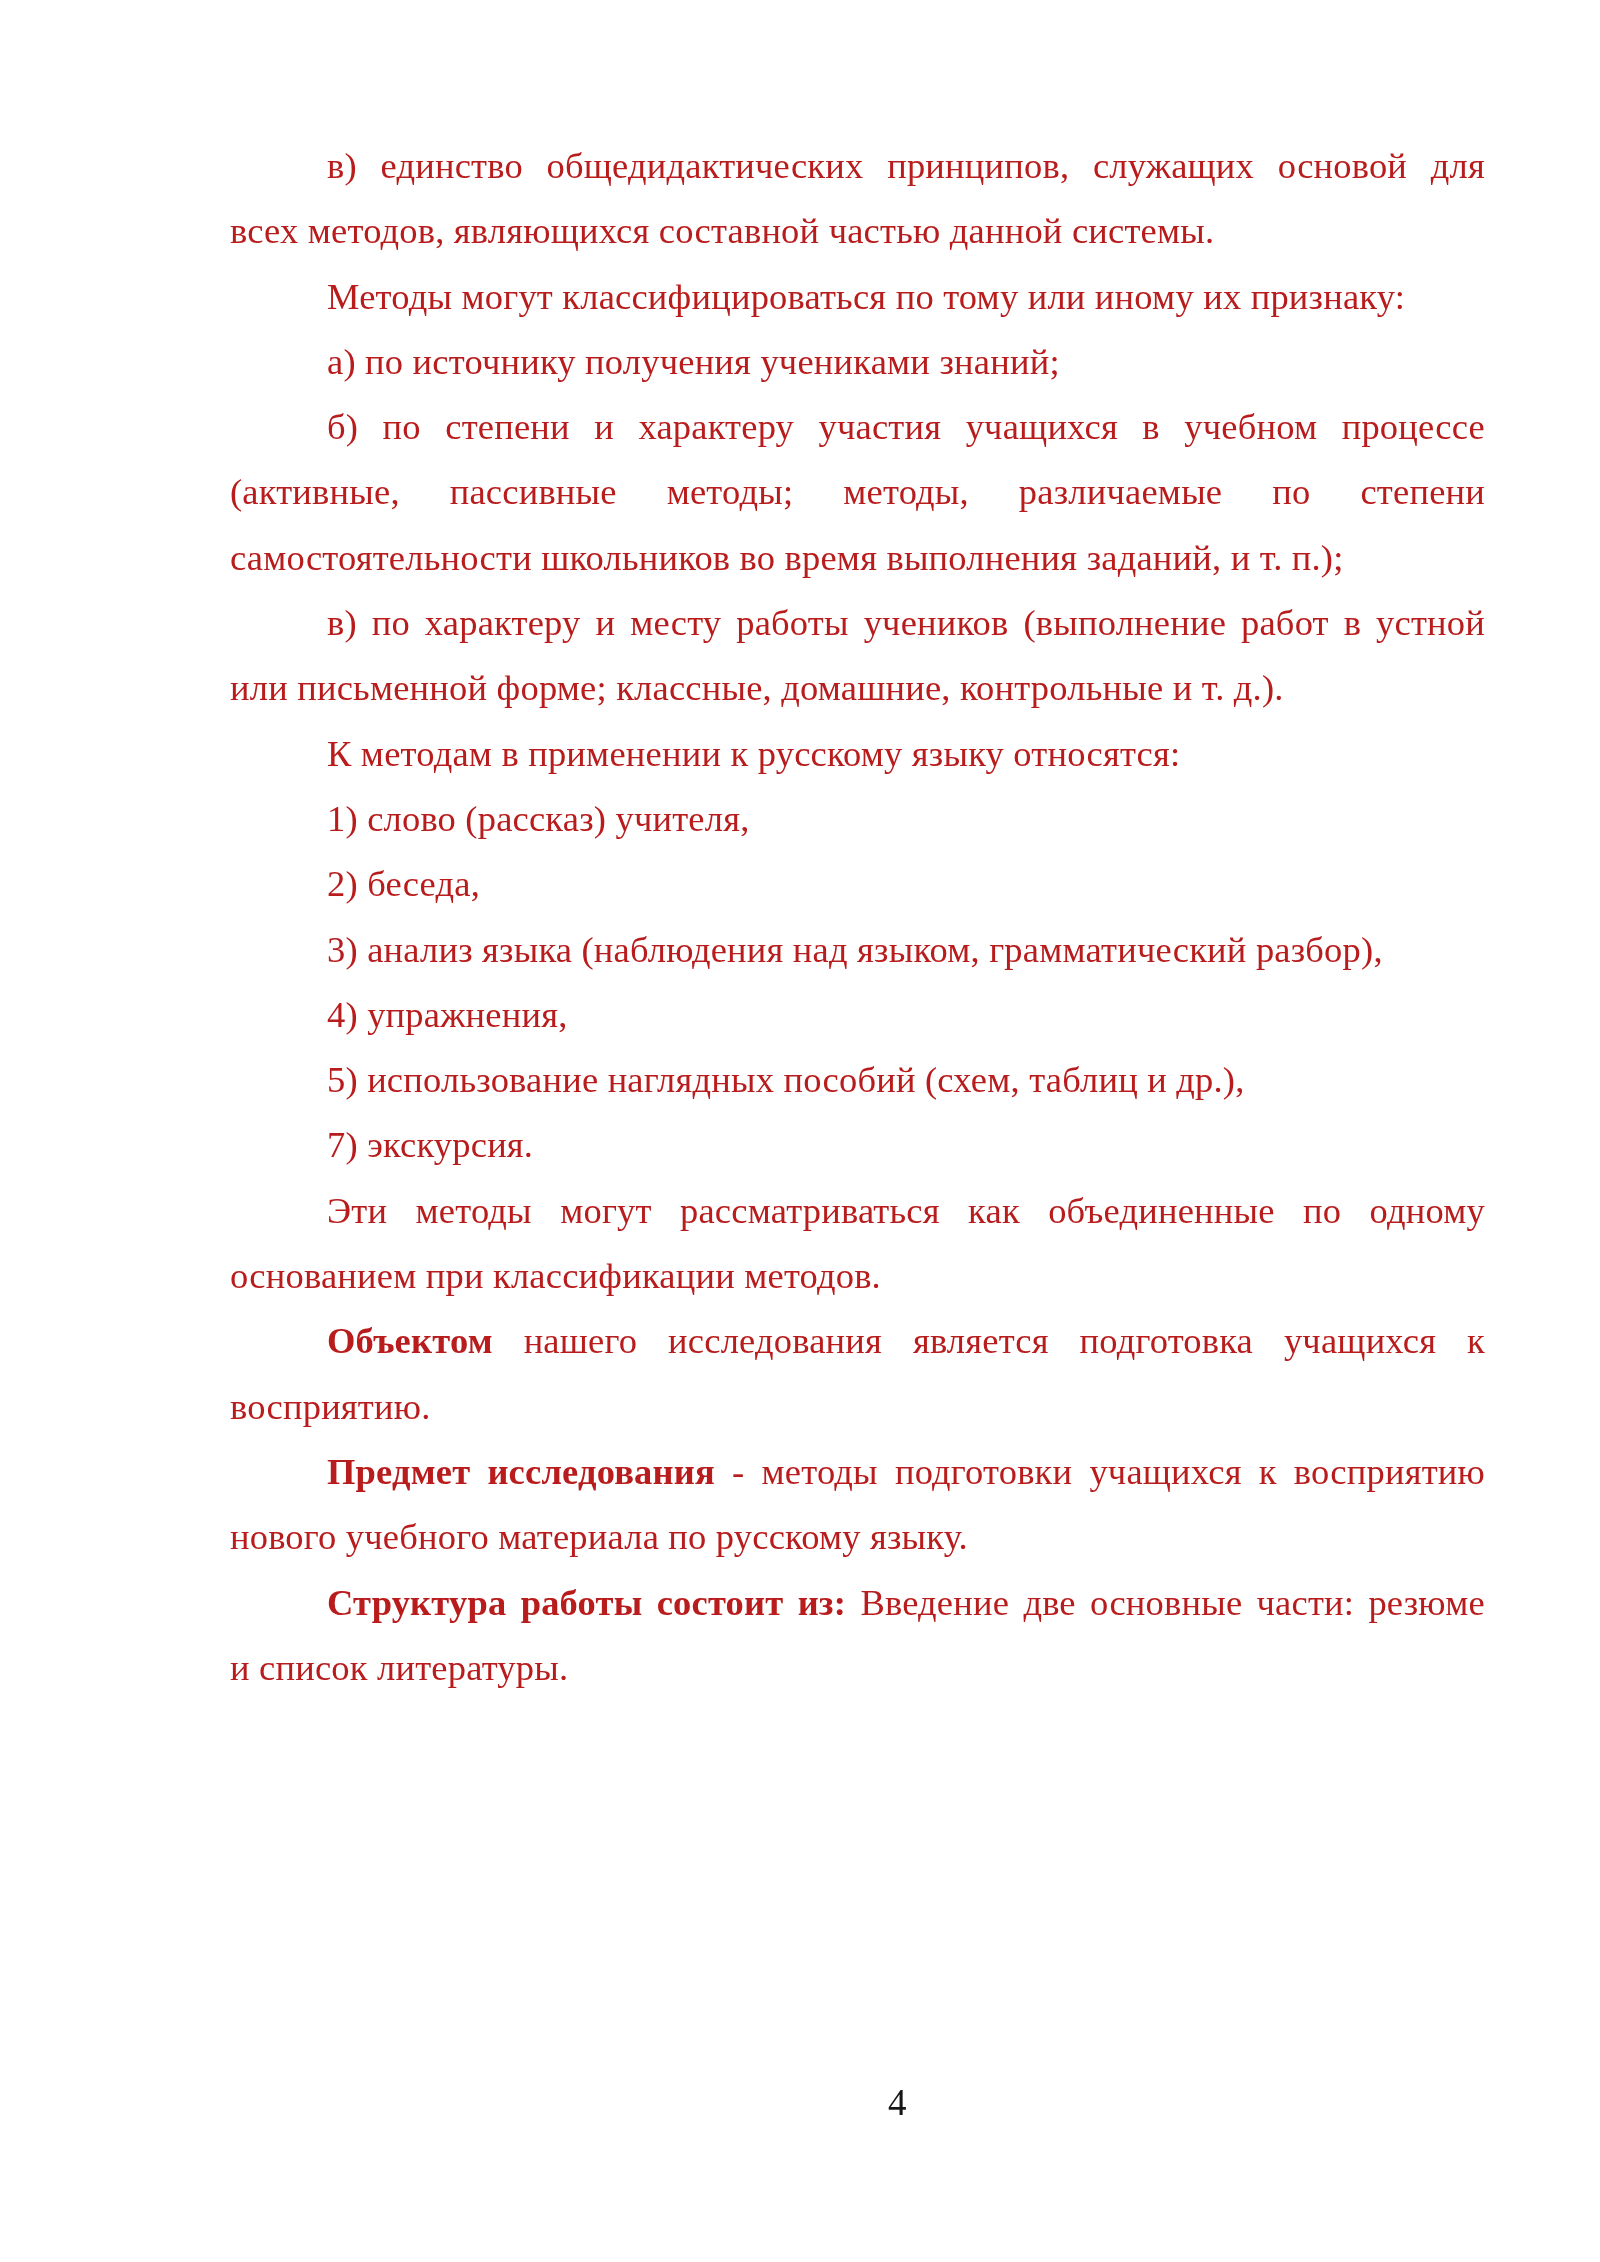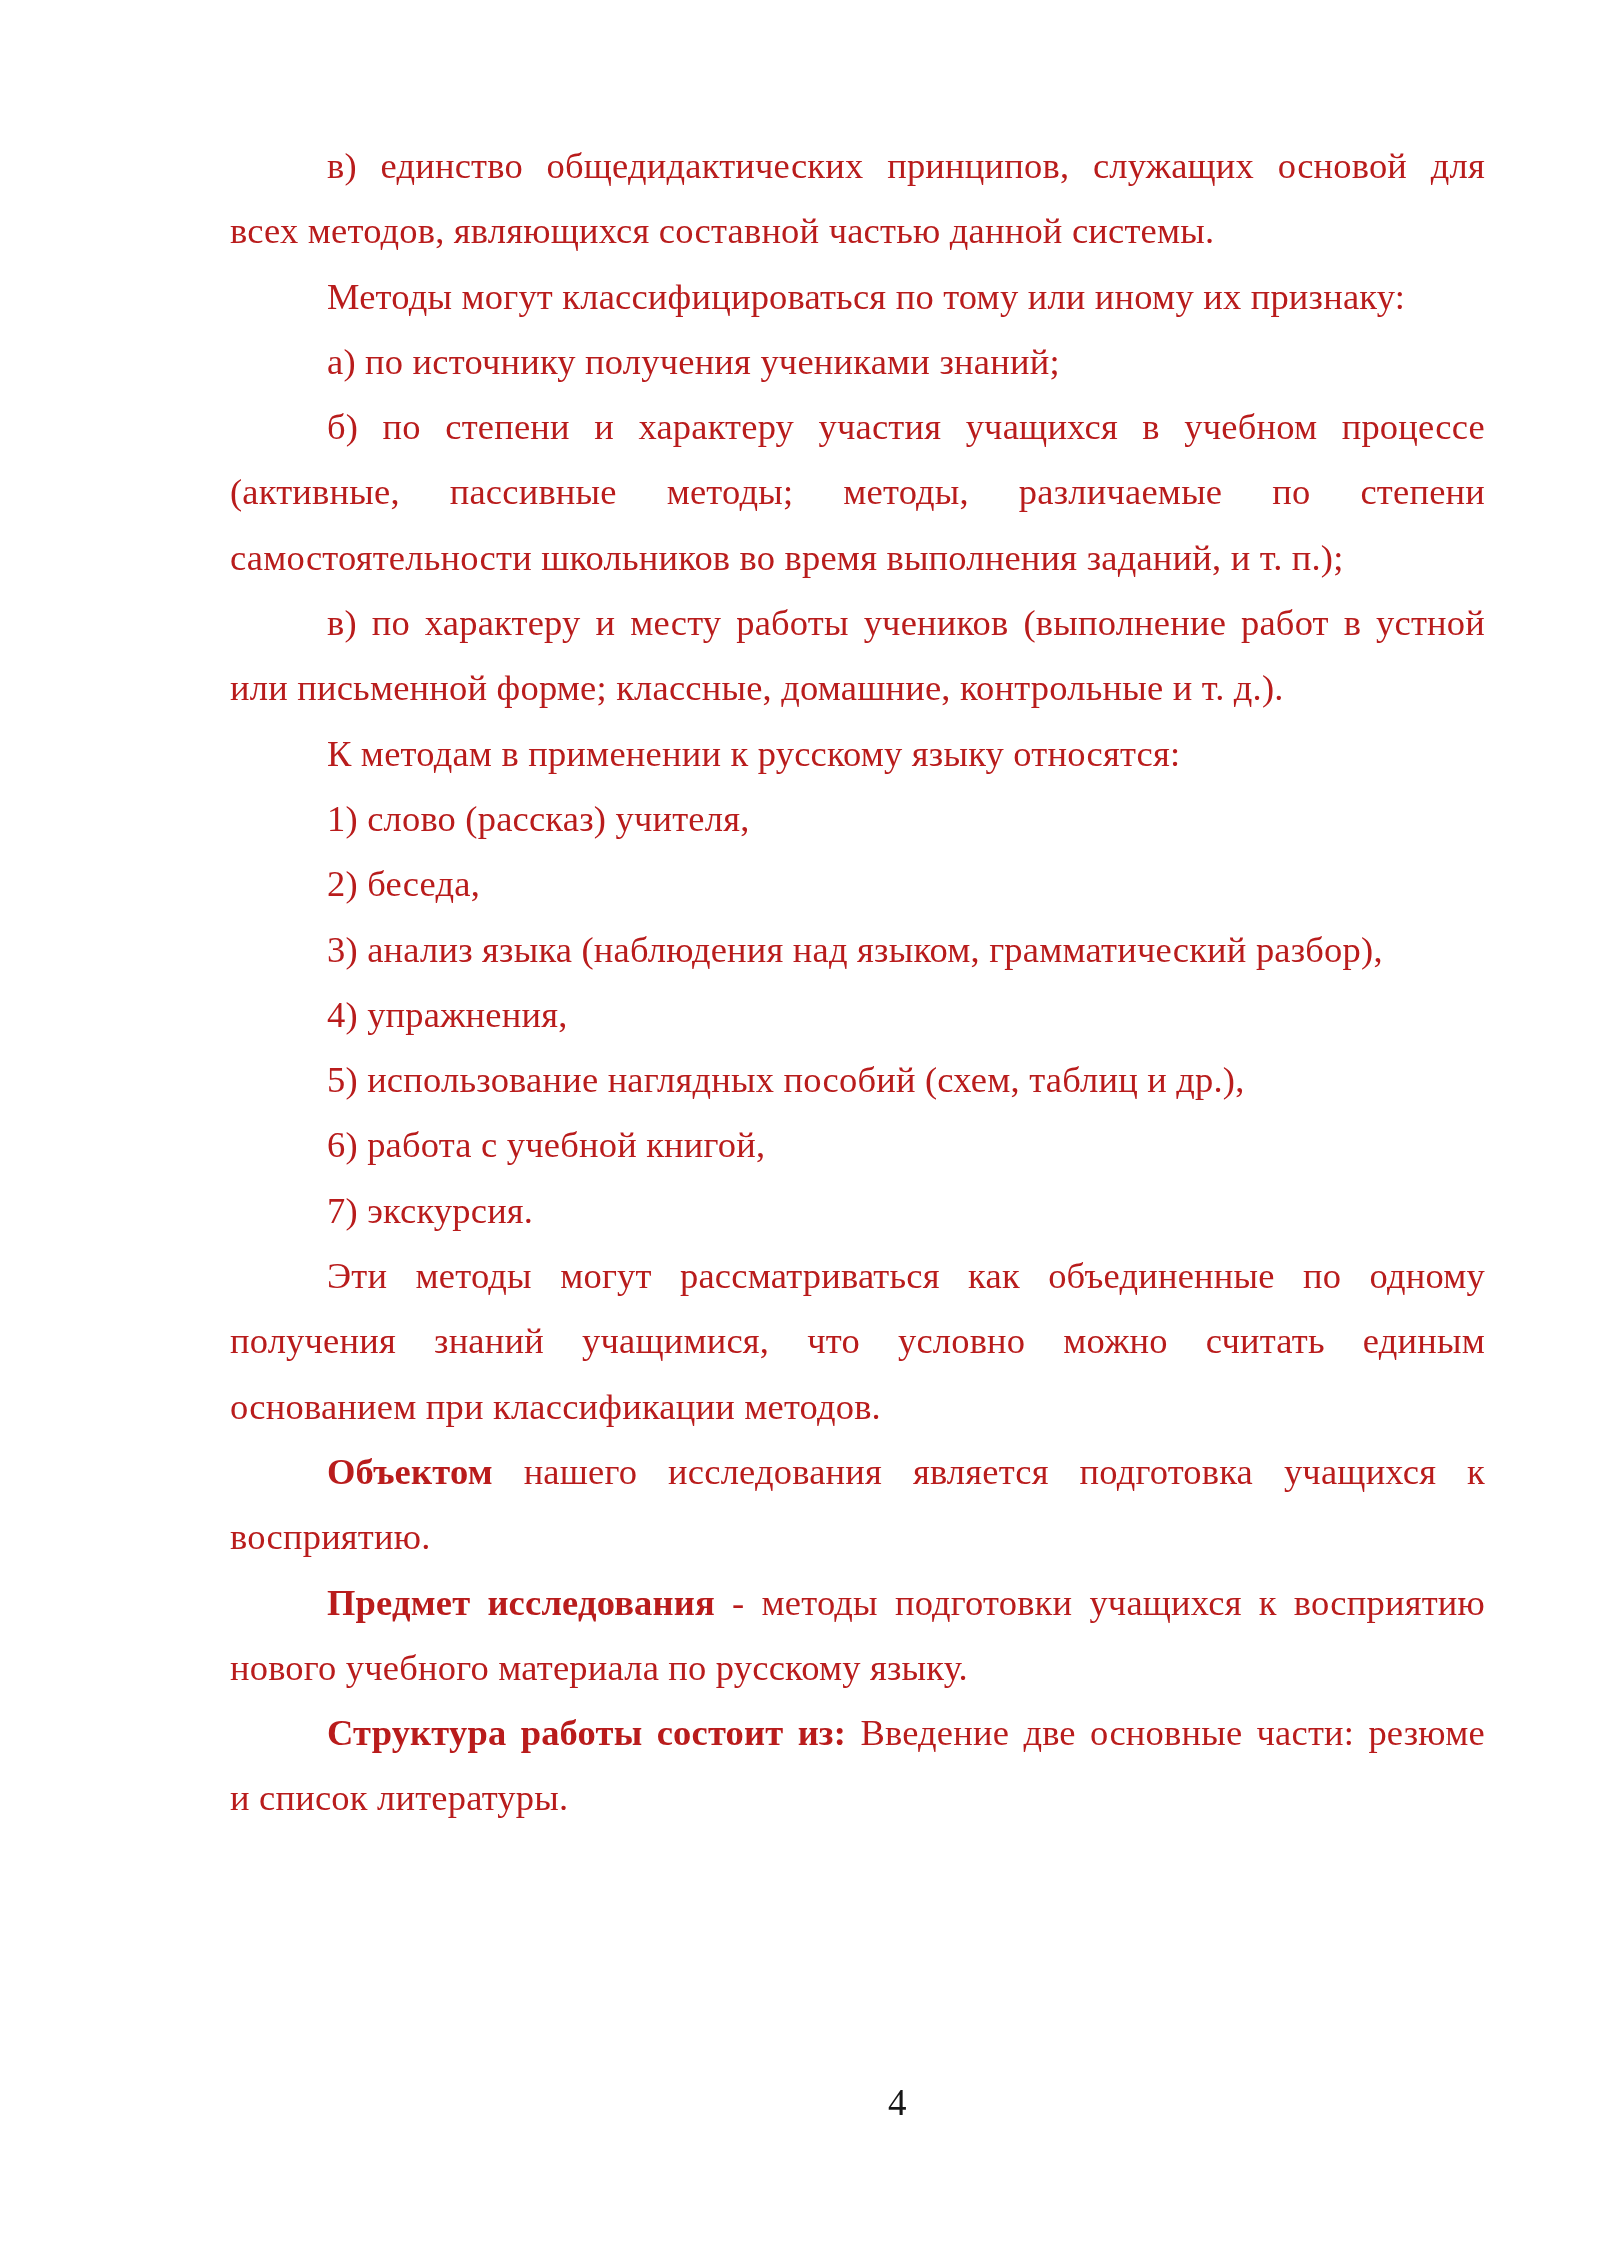--- a/index.html
+++ b/index.html
@@ -65,24 +65,22 @@
       <div class="line justify"><span>(активные, пассивные методы; методы, различаемые по степени</span></div>
       <div class="line left"><span>самостоятельности школьников во время выполнения заданий, и т. п.);</span></div>
       <div class="line justify indent"><span>в) по характеру и месту работы учеников (выполнение работ в устной</span></div>
       <div class="line left"><span>или письменной форме; классные, домашние, контрольные и т. д.).</span></div>
       <div class="line left indent"><span>К методам в применении к русскому языку относятся:</span></div>
       <div class="line left indent"><span>1) слово (рассказ) учителя,</span></div>
       <div class="line left indent"><span>2) беседа,</span></div>
       <div class="line left indent"><span>3) анализ языка (наблюдения над языком, грамматический разбор),</span></div>
       <div class="line left indent"><span>4) упражнения,</span></div>
       <div class="line left indent"><span>5) использование наглядных пособий (схем, таблиц и др.),</span></div>
-      <div class="line left indent"><span>6) работа с учебной книгой,</span></div>
       <div class="line left indent"><span>7) экскурсия.</span></div>
       <div class="line justify indent"><span>Эти методы могут рассматриваться как объединенные по одному</span></div>
-      <div class="line justify"><span>получения знаний учащимися, что условно можно считать единым</span></div>
       <div class="line left"><span>основанием при классификации методов.</span></div>
       <div class="line justify indent"><span class="b">Объектом</span><span> нашего исследования является подготовка учащихся к</span></div>
       <div class="line left"><span>восприятию.</span></div>
       <div class="line justify indent"><span class="b">Предмет исследования</span><span> - методы подготовки учащихся к восприятию</span></div>
       <div class="line left"><span>нового учебного материала по русскому языку.</span></div>
       <div class="line justify indent"><span class="b">Структура работы состоит из:</span><span> Введение две основные части: резюме</span></div>
       <div class="line left"><span>и список литературы.</span></div>
     </div>
   <div class="pagenum">4</div>
 </div>

